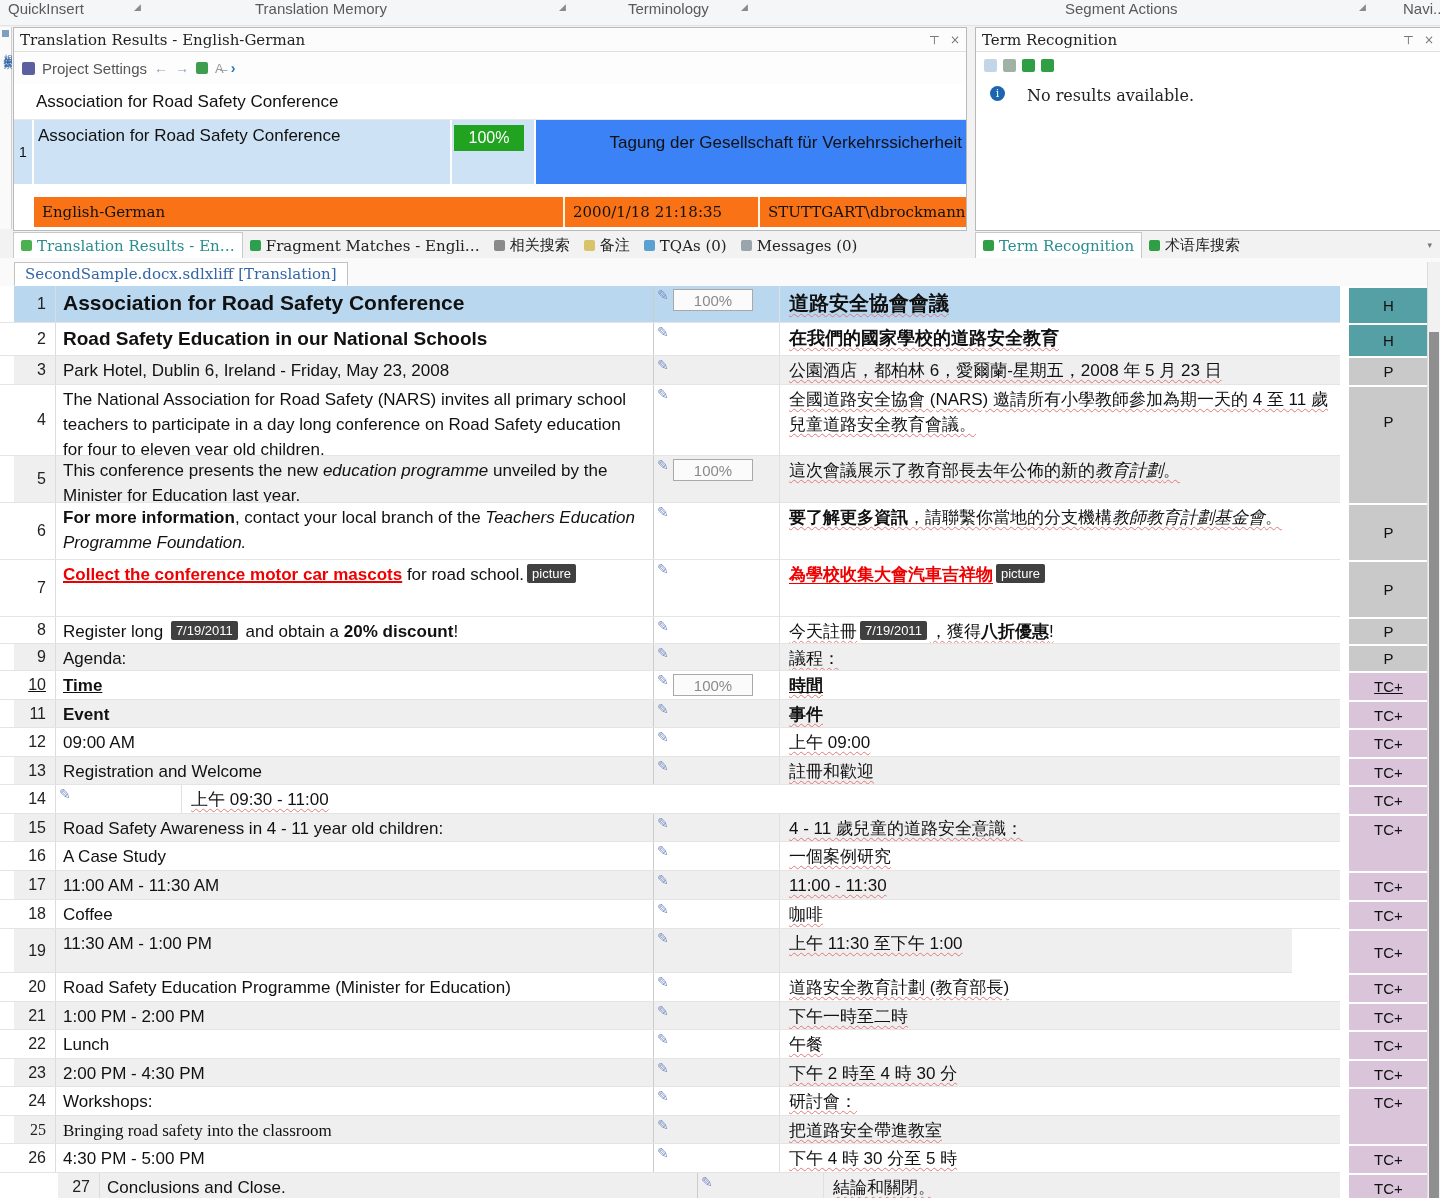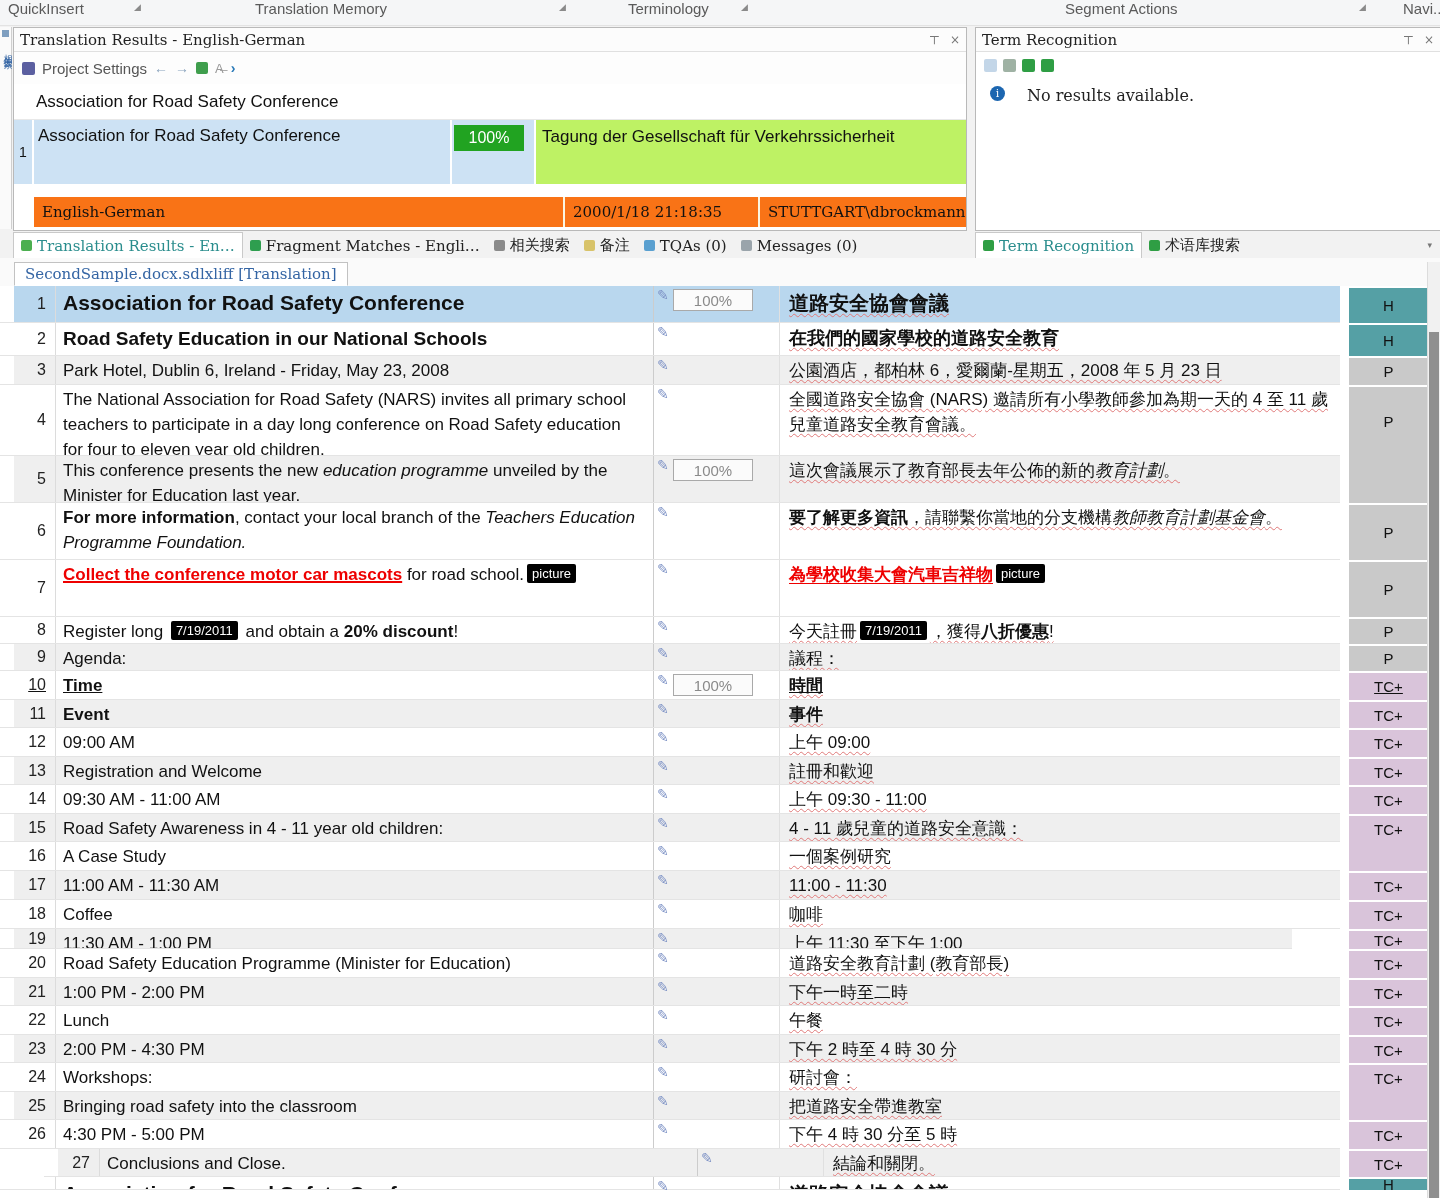--- a/index.html
+++ b/index.html
@@ -24,21 +24,21 @@
   .ptool{height:32px;display:flex;align-items:center;gap:7px;padding:0 8px;background:#fdfdfd;font-size:15px;color:#555;}
   .ico{display:inline-block;width:13px;height:13px;border-radius:2px;}
   .nav-ar{color:#8aa3bd;font-size:14px;}
   .chev{color:#2a7ab8;font-weight:bold;font-size:14px;}
   .lookup{height:35px;display:flex;align-items:center;padding-left:22px;font-size:17px;border-bottom:1px solid #e8e8e8;}
   .tmrow{height:64px;display:flex;}
   .tmnum{width:18px;background:#cde2f4;display:flex;align-items:center;justify-content:center;font-size:14px;border-right:2px solid #fff;}
   .tmsrc{width:408px;background:#cde2f4;font-size:17px;padding:6px 4px 0 4px;border-right:2px solid #fff;}
   .tmmid{width:82px;background:#cde2f4;padding-top:5px;border-right:2px solid #fff;}
   .badge{width:70px;height:26px;margin-left:2px;background:#21a321;color:#fff;font-size:16px;display:flex;align-items:center;justify-content:center;}
-  .tmtgt{flex:1;background:#bef264;font-size:17px;line-height:26px;padding:4px 4px 0 6px;}
+  .tmtgt{flex:1;background:#3b82f6;font-size:17px;line-height:26px;padding:10px 4px 0 6px;text-align:right;}
   .ybar{position:absolute;left:0;right:0;bottom:3px;height:30px;background:#f97316;display:flex;
         font-family:"DejaVu Serif",serif;font-size:15px;margin-left:20px;}
   .ybar div{display:flex;align-items:center;padding-left:8px;}
   .yb1{flex:1;}
   .yb2{width:185px;border-left:2px solid #fbf6e2;}
   .yb3{width:198px;border-left:2px solid #fbf6e2;}
   .term-tools{height:26px;display:flex;align-items:center;gap:6px;padding:0 8px;}
   .term-msg{display:flex;align-items:flex-start;gap:22px;padding:8px 0 0 14px;}
   .info-ico{width:15px;height:15px;border-radius:50%;background:#1c66b0;color:#fff;font-size:11px;display:flex;align-items:center;justify-content:center;font-family:"DejaVu Serif",serif;}
   .term-msg .txt{font-family:"DejaVu Serif",serif;font-size:16px;color:#222;}
@@ -78,21 +78,21 @@
   .stP{background:#c9c9c9;}
   .stT{background:#d9c4da;}
   .h1 .src,.h1 .tgt{font-weight:bold;font-size:21px;line-height:30px;}
   .h1 .tgt{font-size:20px;}
   .h2 .src,.h2 .tgt{font-weight:bold;font-size:19px;line-height:27px;}
   .h2 .tgt{font-size:18px;}
   
   .run-b{font-weight:bold;}
   .run-i{font-style:italic;}
   .run-r{color:#ee0000;font-weight:bold;text-decoration:underline;text-decoration-thickness:2px;}
-  .run-t{display:inline-block;background:#000000;color:#fff;font-size:13px;line-height:17px;padding:1px 5px;
+  .run-t{display:inline-block;background:#404040;color:#fff;font-size:13px;line-height:17px;padding:1px 5px;
          margin:0 3px;border-radius:2px;vertical-align:2px;font-weight:normal;font-style:normal;}
   .spw{text-decoration-line:underline;text-decoration-style:wavy;text-decoration-color:#e07a7a;
        text-decoration-thickness:1px;text-underline-offset:3px;}
   .run-r.spw{text-decoration-style:solid;text-decoration-color:#ee0000;}
   
   .vscroll{position:absolute;right:0;top:262px;width:12px;bottom:0;background:#f1f1f1;border-left:1px solid #dcdcdc;}
   .vthumb{position:absolute;left:1px;right:1px;top:70px;bottom:0;background:#8f8f8f;}
 </style>
 </head>
 <body>
@@ -386,21 +386,20 @@
           <div class="tgt"><span class="run-n spw">註冊和歡迎</span></div>
         </div>
         <div class="statwrap">
           <div class="stat stT">TC+</div>
         </div>
       </div>
       <div class="row" style="height: 29px;">
         <div class="main">
           <div class="gut"></div>
           <div class="num">14</div>
-          <div class="src"><span class="run-n">09:30 AM - 11:00 AM</span></div>
           <div class="mid">
             <span class="pencil">✎</span>
           </div>
           <div class="tgt"><span class="run-n spw">上午 09:30 - 11:00</span></div>
         </div>
         <div class="statwrap">
           <div class="stat stT">TC+</div>
         </div>
       </div>
       <div class="row shade" style="height: 28px;">
@@ -452,21 +451,21 @@
           <div class="src"><span class="run-n">Coffee</span></div>
           <div class="mid">
             <span class="pencil">✎</span>
           </div>
           <div class="tgt"><span class="run-n spw">咖啡</span></div>
         </div>
         <div class="statwrap">
           <div class="stat stT">TC+</div>
         </div>
       </div>
-      <div class="row shade" style="height: 20px; gap: 48px;">
+      <div class="row shade" style="height: 44px; gap: 48px;">
         <div class="main">
           <div class="gut"></div>
           <div class="num">19</div>
           <div class="src"><span class="run-n">11:30 AM - 1:00 PM</span></div>
           <div class="mid">
             <span class="pencil">✎</span>
           </div>
           <div class="tgt"><span class="run-n spw">上午 11:30 至下午 1:00</span></div>
         </div>
         <div class="statwrap">
@@ -536,21 +535,21 @@
           <div class="src"><span class="run-n">Workshops:</span></div>
           <div class="mid">
             <span class="pencil">✎</span>
           </div>
           <div class="tgt"><span class="run-n spw">研討會：</span></div>
         </div>
         <div class="statwrap">
           <div class="stat stT">TC+</div>
         </div>
       </div>
-      <div class="row shade cont" style="height: 28px;">
+      <div class="row shade cont" style="height: 28px; font-family: Liberation Serif, serif;">
         <div class="main">
           <div class="gut"></div>
           <div class="num">25</div>
           <div class="src"><span class="run-n">Bringing road safety into the classroom</span></div>
           <div class="mid">
             <span class="pencil">✎</span>
           </div>
           <div class="tgt"><span class="run-n spw">把道路安全帶進教室</span></div>
         </div>
         <div class="statwrap">

